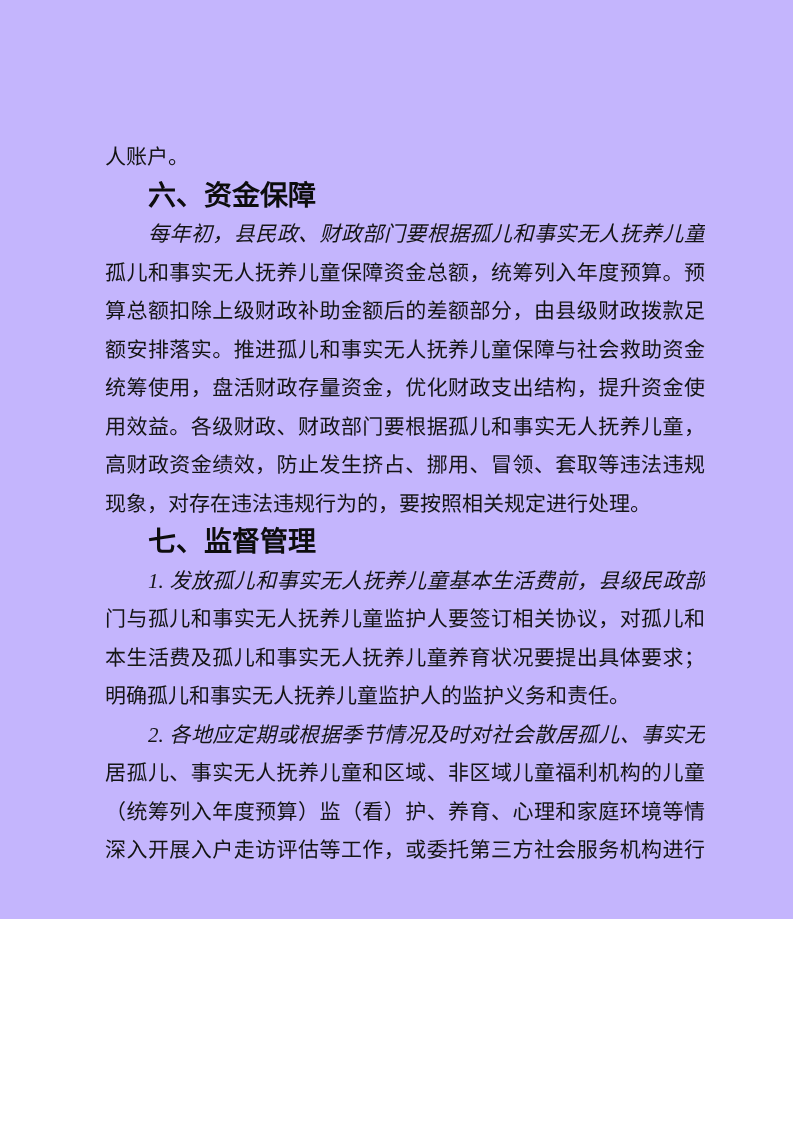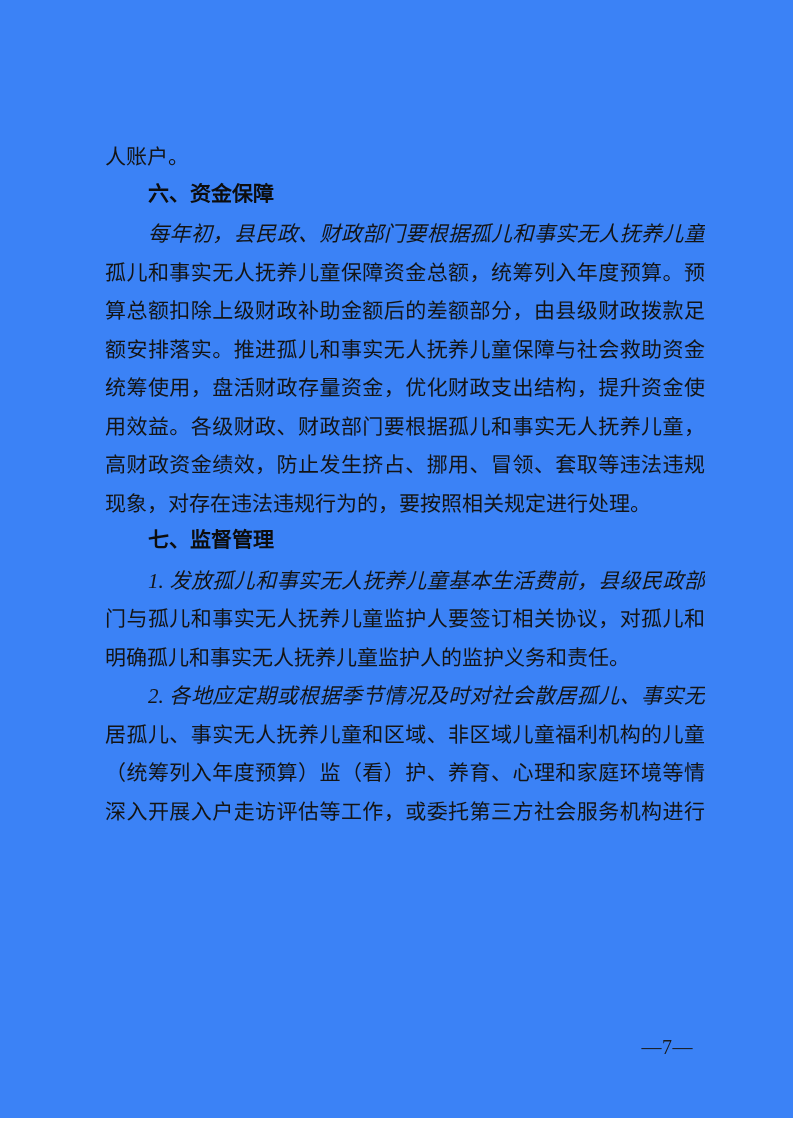--- a/index.html
+++ b/index.html
@@ -3,22 +3,22 @@
 <meta charset="utf-8">
 <style>
   html, body {
     margin: 0;
     padding: 0;
     background: #ffffff;
   }
   .page {
     position: relative;
     width: 793px;
-    height: 1118px;
-    background: #3b82f6;
+    height: 919px;
+    background: #c4b5fd;
     overflow: hidden;
   }
   .doc-body {
     position: absolute;
     left: 105px;
     top: 138px;
     width: 600px;
   }
   .line {
     font-family: "Liberation Serif", "DejaVu Serif", serif;
@@ -32,23 +32,23 @@
   }
   .line.fill {
     text-align-last: justify;
     text-justify: inter-character;
   }
   .line.indent {
     text-indent: 43px;
     font-style: italic;
   }
   .line.heading {
-    font-family: Liberation Mono, monospace;
+    font-family: Liberation Serif, serif;
     font-weight: 700;
-    font-size: 21px;
+    font-size: 28px;
     text-indent: 43px;
     color: #0d0d0d;
     text-align-last: left;
   }
   .page-number {
     position: absolute;
     top: 1035px;
     right: 100px;
     font-family: "Liberation Serif", "DejaVu Serif", serif;
     font-size: 20px;
@@ -68,20 +68,21 @@
       <div class="line fill">孤儿和事实无人抚养儿童保障资金总额，统筹列入年度预算。预</div>
       <div class="line fill">算总额扣除上级财政补助金额后的差额部分，由县级财政拨款足</div>
       <div class="line fill">额安排落实。推进孤儿和事实无人抚养儿童保障与社会救助资金</div>
       <div class="line fill">统筹使用，盘活财政存量资金，优化财政支出结构，提升资金使</div>
       <div class="line fill">用效益。各级财政、财政部门要根据孤儿和事实无人抚养儿童，提</div>
       <div class="line fill">高财政资金绩效，防止发生挤占、挪用、冒领、套取等违法违规</div>
       <div class="line">现象，对存在违法违规行为的，要按照相关规定进行处理。</div>
       <div class="line heading">七、监督管理</div>
       <div class="line indent fill">1. 发放孤儿和事实无人抚养儿童基本生活费前，县级民政部</div>
       <div class="line fill">门与孤儿和事实无人抚养儿童监护人要签订相关协议，对孤儿和</div>
+      <div class="line fill">本生活费及孤儿和事实无人抚养儿童养育状况要提出具体要求；</div>
       <div class="line">明确孤儿和事实无人抚养儿童监护人的监护义务和责任。</div>
       <div class="line indent fill">2. 各地应定期或根据季节情况及时对社会散居孤儿、事实无</div>
       <div class="line fill">居孤儿、事实无人抚养儿童和区域、非区域儿童福利机构的儿童</div>
       <div class="line fill">（统筹列入年度预算）监（看）护、养育、心理和家庭环境等情况</div>
       <div class="line fill">深入开展入户走访评估等工作，或委托第三方社会服务机构进行</div>
     </div>
   <div class="page-number">—7—</div>
 </div>
 
 </body></html>

